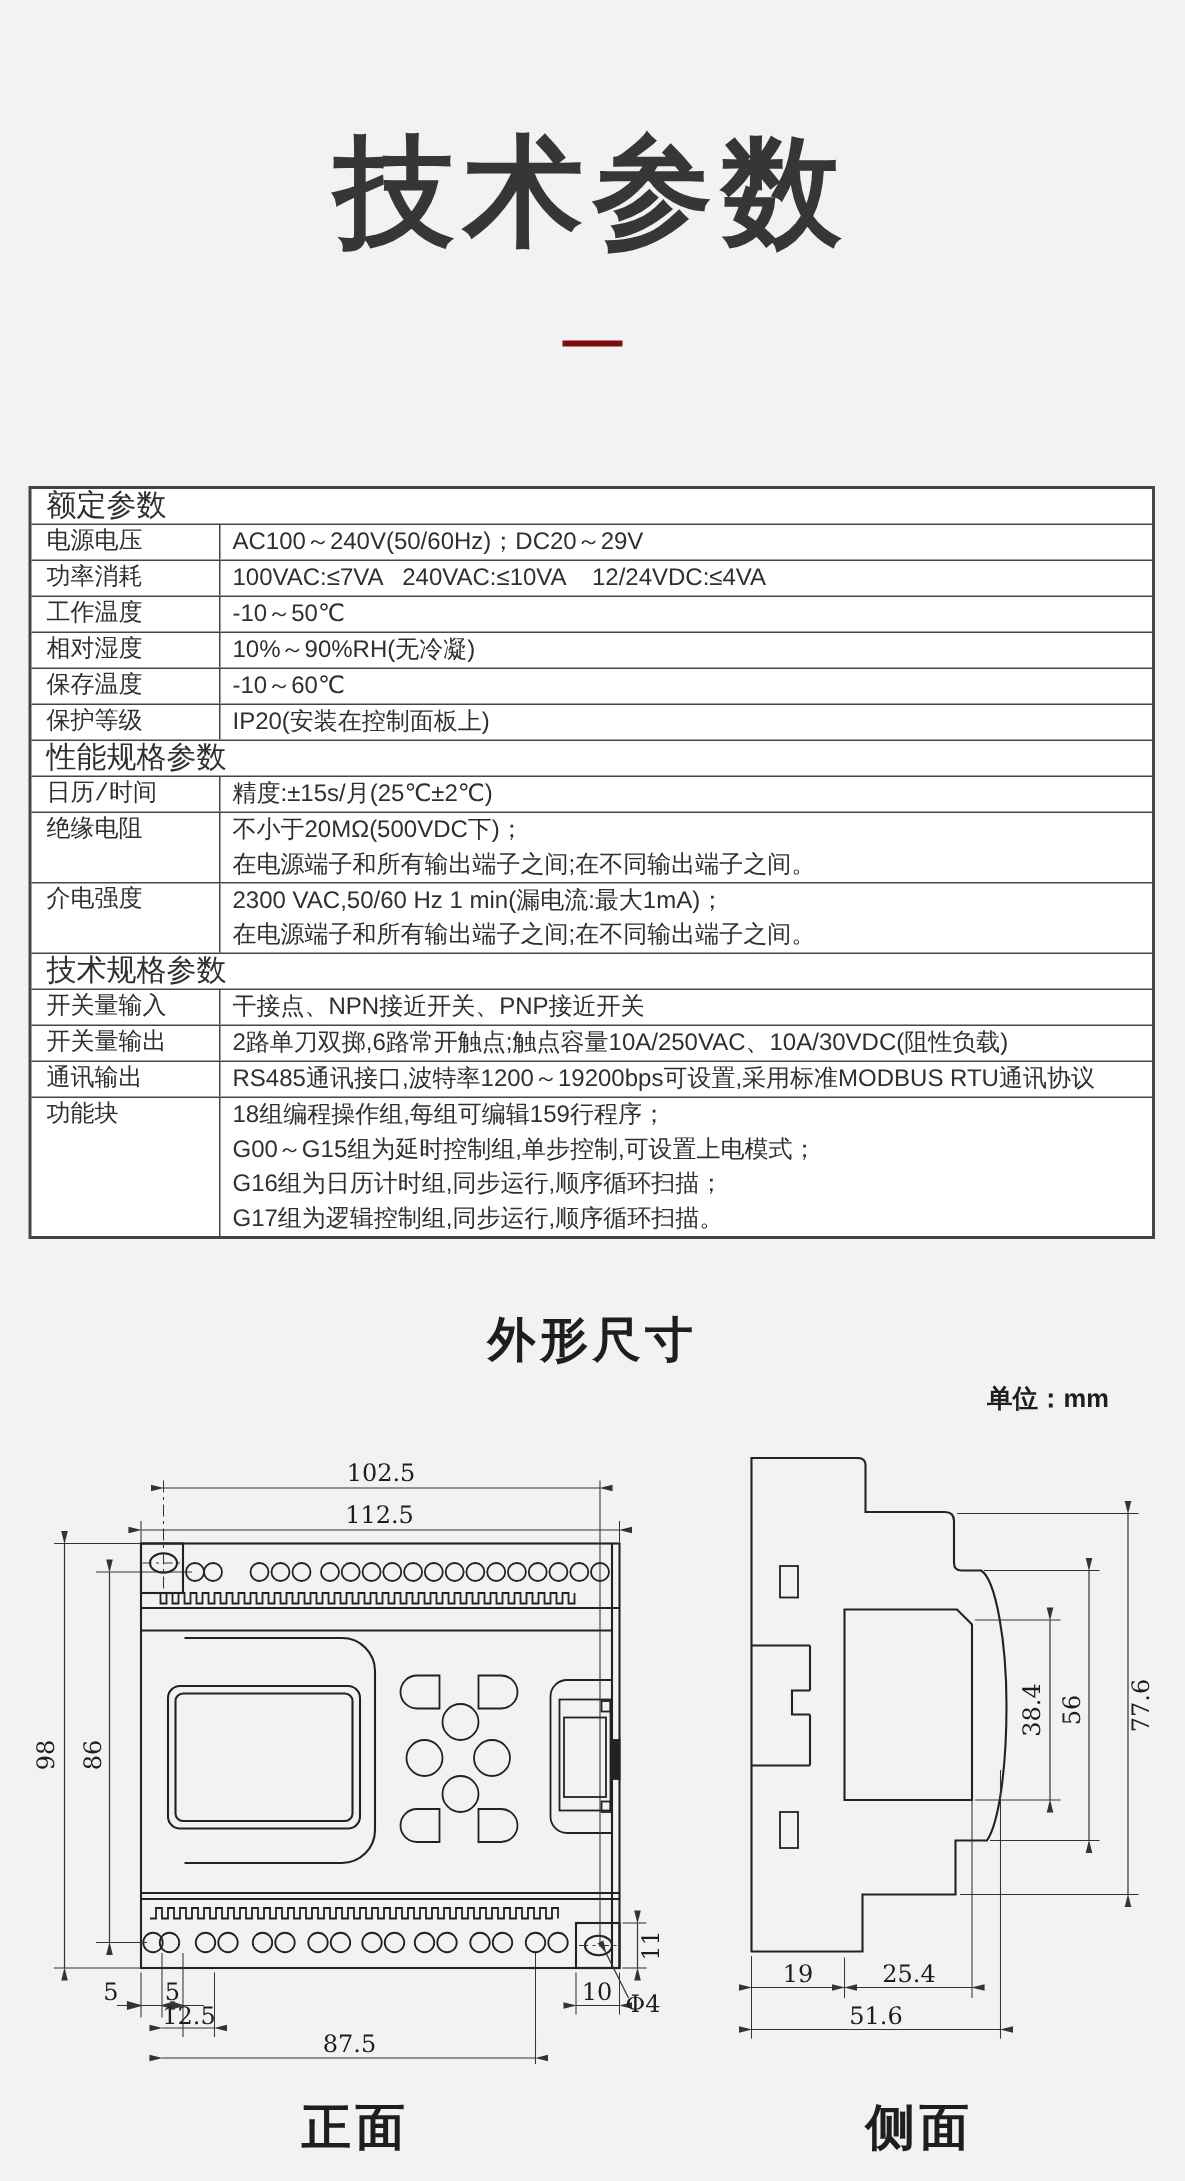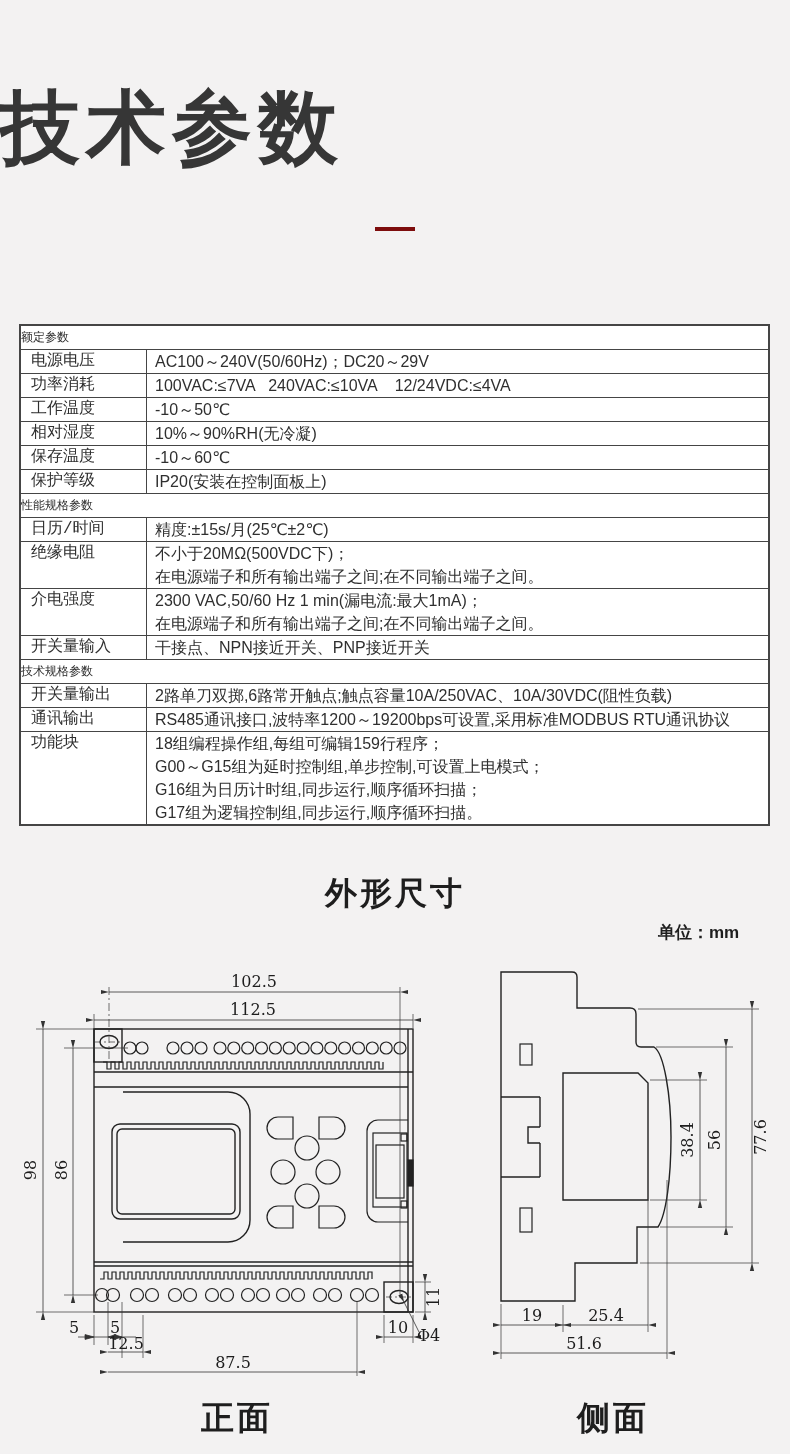--- a/index.html
+++ b/index.html
@@ -4,36 +4,36 @@
 <style>
   html,body{margin:0;padding:0;}
   body{
     width:790px;height:1454px;position:relative;
     background:#f3f2f2;
     font-family:"Liberation Sans","DejaVu Sans",sans-serif;
     color:#2f2f2f;overflow:hidden;
   }
   .page-title{
     position:absolute;top:88px;left:0;width:790px;
-    text-align:left;font-size:80px;font-weight:bold;color:#363636;
+    text-align:center;font-size:80px;font-weight:bold;color:#363636;
     letter-spacing:6px;line-height:1;
   }
   .title-dash{
     position:absolute;top:227px;left:50%;transform:translateX(-50%);
     width:40px;height:4px;background:#7d0d0d;
   }
   .spec-table{
     position:absolute;left:19px;top:324px;width:751px;
     background:#ffffff;border:2px solid #454545;box-sizing:border-box;
   }
   .tr{display:flex;border-top:1px solid #454545;font-size:16px;line-height:23px;}
   .tr:first-child{border-top:none;}
   .th{flex:0 0 126px;width:126px;padding:0 4px 0 10px;border-right:1px solid #454545;box-sizing:border-box;font-family:Liberation Mono, monospace;}
   .td{flex:1;padding:0 6px 0 8px;white-space:pre-wrap;}
-  .sec-label{font-size:12px;line-height:23px;}
+  .sec-label{padding-left:10px;font-size:20px;line-height:23px;}
   .dims-heading{
     position:absolute;top:872px;left:0;width:790px;text-align:center;
     font-size:32px;font-weight:bold;color:#1e1e1e;letter-spacing:3px;
   }
   .unit-label{
     position:absolute;top:893px;left:658px;font-size:17px;font-weight:bold;color:#1e1e1e;margin-top:28px;
   }
   .front-svg{position:absolute;left:20px;top:965px;width:450px;height:430px;}
   .side-svg{position:absolute;left:470px;top:965px;width:320px;height:430px;}
   .view-caption{
@@ -92,25 +92,25 @@
       <div class="th">绝缘电阻</div>
       <div class="td">不小于20MΩ(500VDC下)；
 在电源端子和所有输出端子之间;在不同输出端子之间。</div>
     </div>
   <div class="tr">
       <div class="th">介电强度</div>
       <div class="td">2300 VAC,50/60 Hz 1 min(漏电流:最大1mA)；
 在电源端子和所有输出端子之间;在不同输出端子之间。</div>
     </div>
   <div class="tr">
+      <div class="sec-label">技术规格参数</div>
+    </div>
+  <div class="tr">
       <div class="th">开关量输入</div>
       <div class="td">干接点、NPN接近开关、PNP接近开关</div>
-    </div>
-  <div class="tr">
-      <div class="sec-label">技术规格参数</div>
     </div>
   <div class="tr">
       <div class="th">开关量输出</div>
       <div class="td">2路单刀双掷,6路常开触点;触点容量10A/250VAC、10A/30VDC(阻性负载)</div>
     </div>
   <div class="tr">
       <div class="th">通讯输出</div>
       <div class="td">RS485通讯接口,波特率1200～19200bps可设置,采用标准MODBUS RTU通讯协议</div>
     </div>
   <div class="tr">

